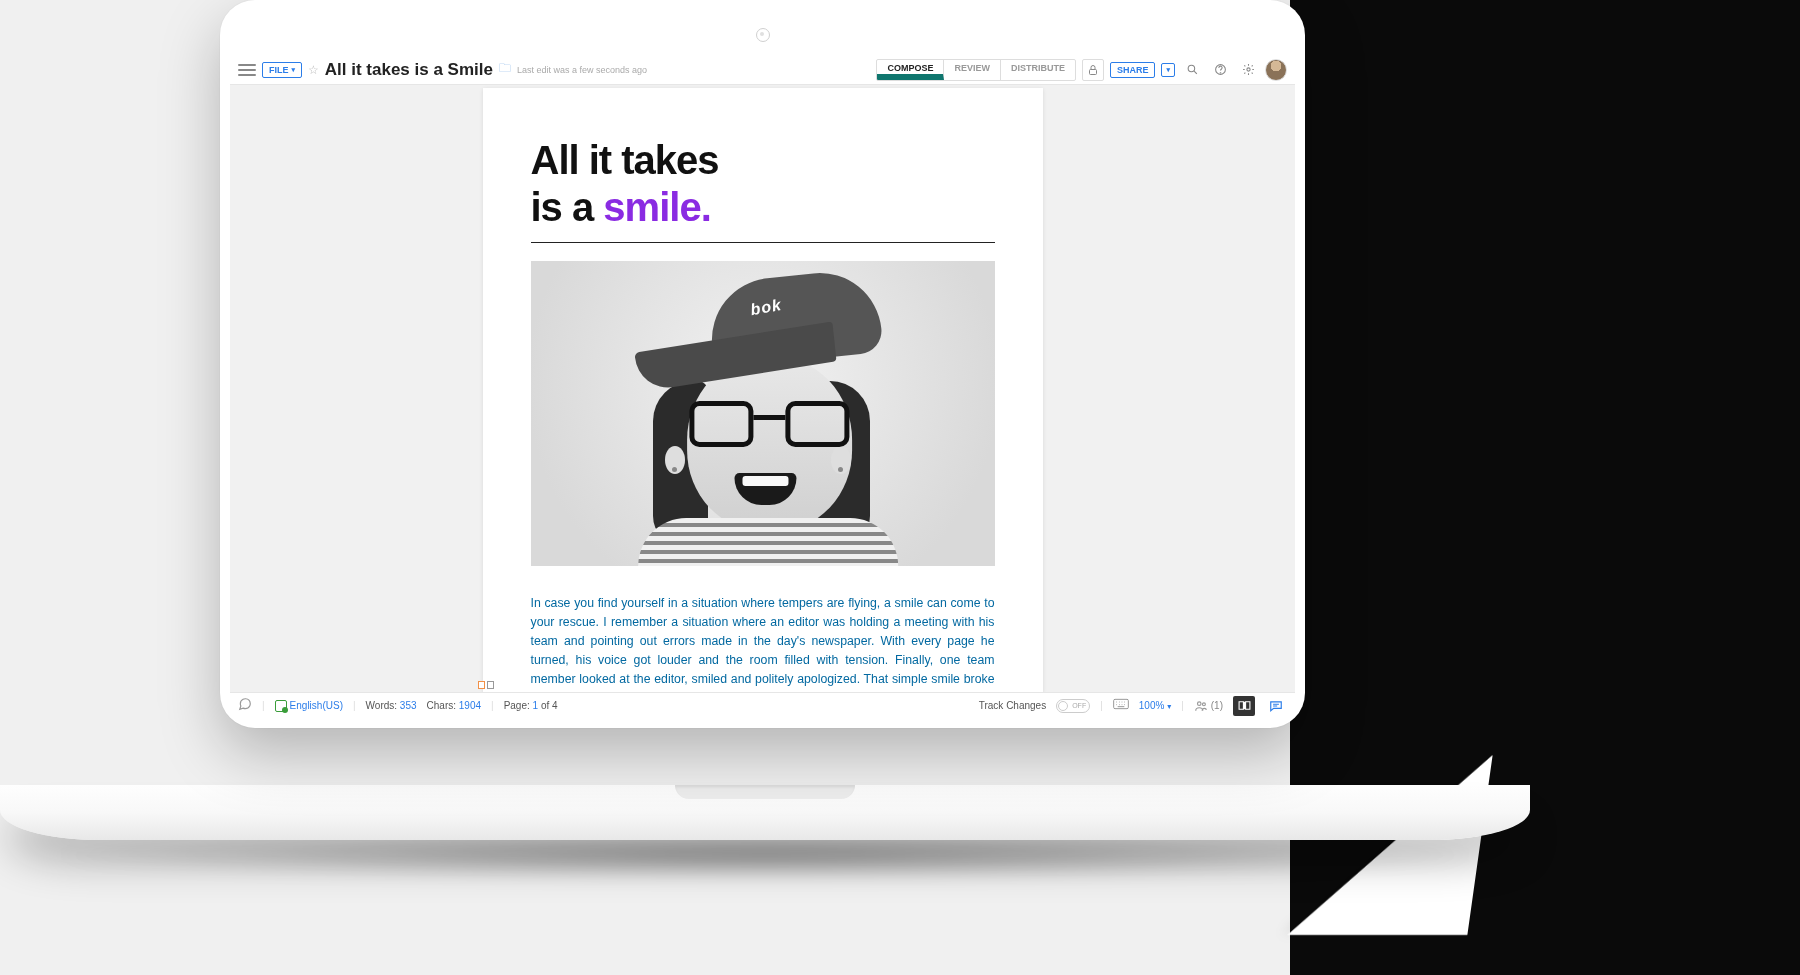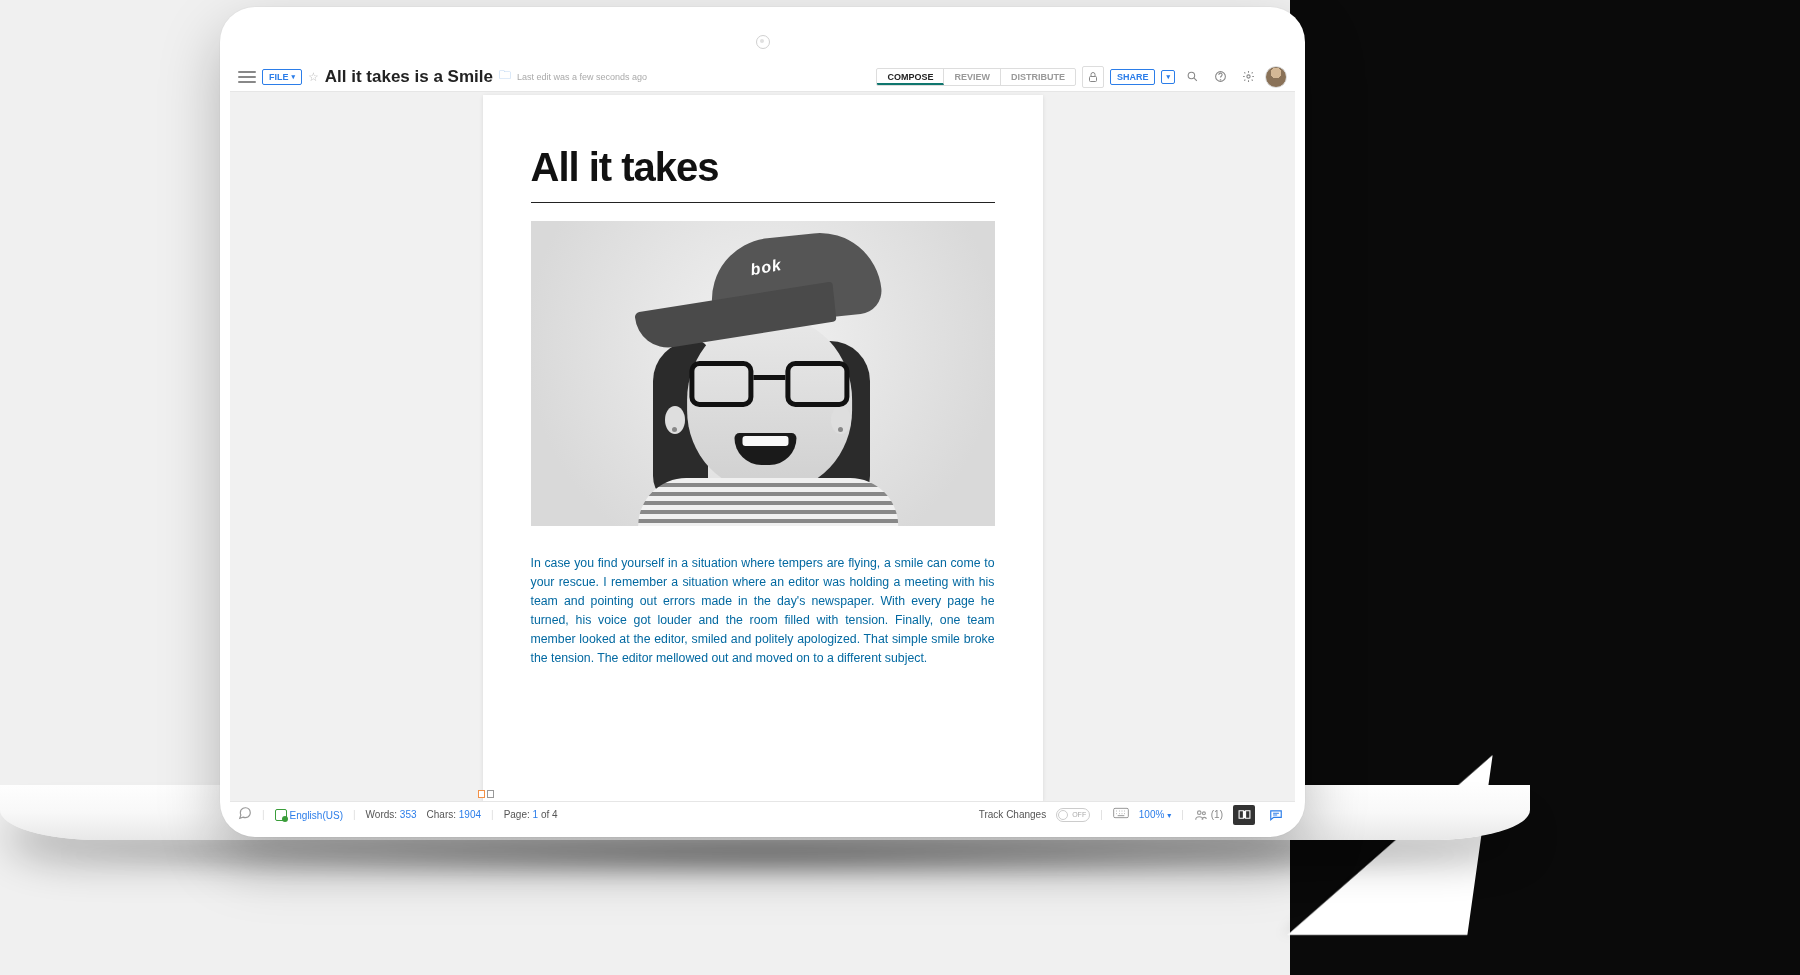--- a/index.html
+++ b/index.html
@@ -2,21 +2,21 @@
 <html><head>
 <meta charset="utf-8">
 <style>
   * { box-sizing: border-box; margin: 0; padding: 0; }
   body { font-family: -apple-system, BlinkMacSystemFont, "Segoe UI", Arial, sans-serif; background: #f0f0f0; width: 1800px; height: 975px; overflow: hidden; position: relative; }
   .dark-bg2 { position:absolute; right:0; top:0; width:510px; height:100%; background:#0a0a0a; z-index:0; }
   .dark-fold { position:absolute; right:320px; bottom:40px; width:0; height:0; border-left:180px solid transparent; border-bottom:180px solid #fff; z-index:1; transform:skewX(-8deg); filter:drop-shadow(-6px -2px 6px rgba(0,0,0,0.08));}
   
   
   .laptop {
-    position: absolute; left: 220px; top: 7px; width: 1085px; height: 830px;
+    position: absolute; left: 220px; top: 0px; width: 1085px; height: 728px;
     background: #fff; border-radius: 35px; z-index: 5;
     box-shadow: 0 25px 60px rgba(0,0,0,0.25), 0 0 0 1px rgba(0,0,0,0.02);
   }
   .camera { position:absolute; top:28px; left:50%; transform:translateX(-50%); width:14px; height:14px; border:1.5px solid #d0d0d0; border-radius:50%; }
   .camera::after{content:"";position:absolute;top:3px;left:3px;width:4px;height:4px;background:#e0e0e0;border-radius:50%;}
   
   .screen { position:absolute; top:55px; left:10px; right:10px; bottom:10px; background:#fdfdfd; border-radius:4px; overflow:hidden; display:flex; flex-direction:column;}
   
   
   .base { position:absolute; left:0px; top:785px; width:1530px; height:55px; z-index:4;
@@ -34,21 +34,21 @@
   .btn-outline { border:1px solid #2b7de9; color:#2b7de9; padding:2px 6px; border-radius:2px; font-size:9px; font-weight:600; display:flex; align-items:center; gap:3px; cursor:pointer;}
   .btn-outline .chev{font-size:7px;}
   .star { color:#bbb; font-size:12px; cursor:pointer;}
   .doc-title { font-weight:700; color:#222; font-size:17px;}
   .folder-icon { color:#8bb8e8; font-size:12px;}
   .last-edit { color:#aaa; font-size:9px; }
   .spacer { flex:1;}
   .tab-group { display:flex; border:1px solid #ddd; border-radius:2px; overflow:hidden;}
   .tab-btn { padding:3px 10px; font-size:9px; font-weight:600; color:#999; cursor:pointer; border-right:1px solid #ddd;}
   .tab-btn:last-child{border-right:none;}
-  .tab-btn.active { color:#222; border-bottom:2px solid #0f766e; padding-bottom:1px;}
+  .tab-btn.active { color:#222; border-bottom:6px solid #0f766e; padding-bottom:1px;}
   .icon-btn { width:22px; height:22px; border:1px solid #ddd; border-radius:2px; display:flex; align-items:center; justify-content:center; color:#888; font-size:11px; cursor:pointer;}
   .avatar { width:22px; height:22px; border-radius:50%; background: radial-gradient(circle at 50% 30%, #d4b896 30%, #8a7258 31%); border:1px solid #ddd;}
   
   
   .canvas { flex:1; background:#f1f1f1; overflow:hidden; position:relative; display:flex; justify-content:center; padding-top:3px;}
   .page { width:560px; background:#fff; box-shadow:0 1px 4px rgba(0,0,0,0.1); padding:50px 48px; }
   .h1-line1 { font-size:40px; font-weight:800; letter-spacing:-1px; color:#111;}
   .h1-line2 { font-size:40px; font-weight:800; letter-spacing:-1px; color:#111; margin-top:2px;}
   .h1-line2 .accent{ color:#8a2be2;}
   .rule { border:none; border-top:1.5px solid #222; margin:12px 0 18px;}
@@ -77,21 +77,21 @@
   .body-text { margin-top:28px; font-size:12.3px; line-height:1.55; color:#0369a1; text-align:justify;}
   
   
   .pg-marker{position:absolute;left:248px;bottom:3px;display:flex;gap:2px;}
   .pg-marker span{width:7px;height:8px;border:1px solid #f29148;background:#fff;}
   .pg-marker span:last-child{border-color:#999;}
   
   
   .statusbar { height:26px; background:#fff; border-top:1px solid #e6e6e6; display:flex; align-items:center; padding:0 8px; font-size:10px; color:#555; gap:10px; flex-shrink:0;}
   .statusbar .ico{color:#999;font-size:12px;cursor:pointer;}
-  .lang { color:#2b7de9; display:flex; align-items:flex-end; gap:3px;}
+  .lang { color:#2b7de9; display:flex; align-items:center; gap:3px;}
   .lang-ico{width:12px;height:12px;border:1.2px solid #3a9d3a;border-radius:2px;position:relative;}
   .lang-ico::after{content:"";position:absolute;right:-2px;bottom:-2px;width:6px;height:6px;background:#3a9d3a;border-radius:50%;}
   .stat-label{color:#555;}
   .stat-val{color:#2b7de9;font-weight:500;}
   .sep{color:#ddd;}
   .toggle{display:flex;align-items:center;border:1px solid #ccc;border-radius:9px;height:14px;width:34px;position:relative;font-size:7px;color:#aaa;justify-content:flex-end;padding-right:3px;}
   .toggle .knob{position:absolute;left:1px;top:1px;width:10px;height:10px;background:#fff;border:1px solid #ccc;border-radius:50%;}
   .zoom-val{color:#2b7de9;}
   .collab{display:flex;align-items:center;gap:3px;color:#888;}
   .sq-btn{width:22px;height:20px;display:flex;align-items:center;justify-content:center;border-radius:2px;cursor:pointer;}
@@ -159,20 +159,23 @@
             <circle cx="12" cy="12" r="3"></circle>
             <path d="M12 2v3M12 19v3M4.2 4.2l2 2M17.8 17.8l2 2M2 12h3M19 12h3M4.2 19.8l2-2M17.8 6.2l2-2"></path>
           </svg>
       </div>
       <div class="avatar"></div>
     </div>
 
     <div class="canvas">
       <div class="page">
         <div class="h1-line1">All it takes</div>
+        <div class="h1-line2">
+          <span>is a </span><span class="accent">smile.</span>
+        </div>
         <hr class="rule">
         <div class="photo">
           <div class="bg"></div>
           <div class="hair-l"></div>
             <div class="hair-r"></div>
           <div class="face"></div>
           <div class="ear l"></div>
             <div class="ear r"></div>
           <div class="cap">
             <div class="cap-crown"></div>

